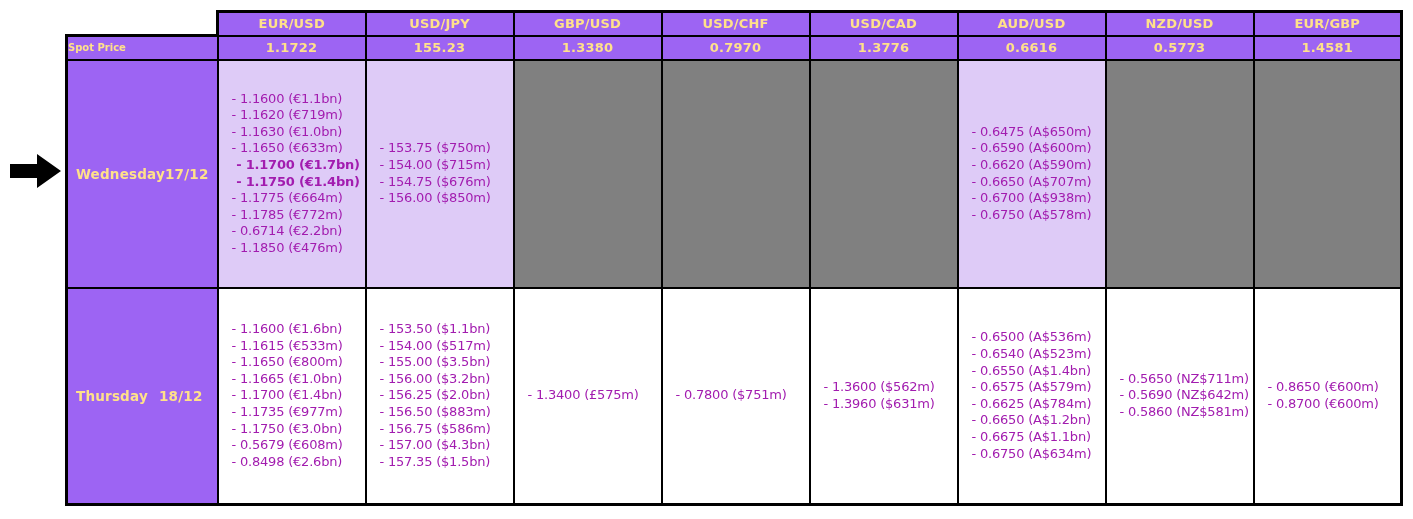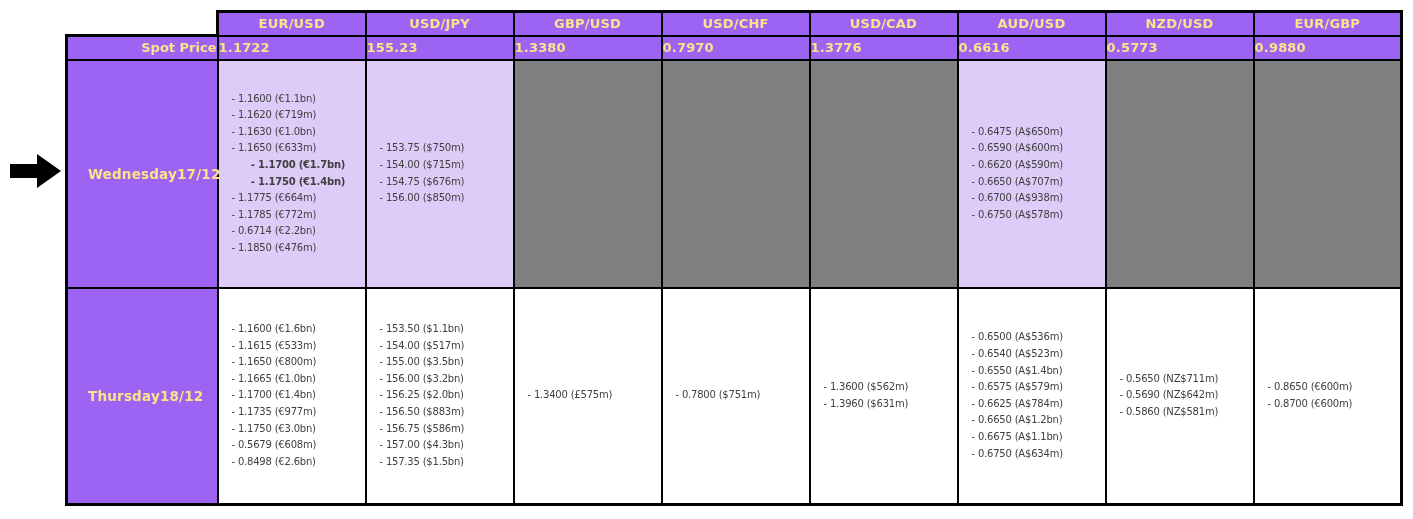--- a/index.html
+++ b/index.html
@@ -26,38 +26,38 @@
   .blank{border:none;background:#fff;}
   th.pair{
     background:#9D64F3;color:#FFE18A;
     font-weight:bold;font-size:13px;text-align:center;
     border-top:3px solid #000;letter-spacing:.2px;margin-top:7px;
   }
   th.pair.first-col{border-left:3px solid #000;}
   .last-col{border-right:3px solid #000 !important;}
   td.spotval{
     background:#9D64F3;color:#FFE18A;
-    font-weight:bold;font-size:13px;letter-spacing:.2px;
+    font-weight:bold;font-size:13px;text-align:center;letter-spacing:.2px;
   }
   td.labelcell{
     background:#9D64F3;color:#FFE18A;
     font-weight:bold;border-left:3px solid #000;
   }
-  td.spotlabel{border-top:3px solid #000;font-size:13px;text-align:right;}
+  td.spotlabel{border-top:3px solid #000;font-size:10px;text-align:left;}
   td.daylabel .daywrap{
     display:flex;justify-content:space-between;align-items:center;
-    padding:0 14px 0 20px;font-size:13.5px;letter-spacing:.2px;
+    padding:0 14px 0 8px;font-size:13.5px;letter-spacing:.2px;
   }
   td.wedcell{background:#DECBF7;}
   td.greycell{background:#808080;}
   td.thucell{background:#FFFFFF;}
   tr.r-thu td{border-bottom:3px solid #000;}
   .entries{padding-left:13px;text-align:left;}
   .entry{
-    color:#404040;font-size:10px;line-height:16.6px;
+    color:#a21caf;font-size:13px;line-height:16.6px;
     letter-spacing:-0.2px;white-space:nowrap;
   }
   .entry.bold{font-weight:bold;text-align:center;}
 </style>
 </head>
 <body>
 
 <div class="canvas">
 
   <svg class="pointer-arrow" viewBox="0 0 52 38" xmlns="http://www.w3.org/2000/svg">
@@ -90,21 +90,21 @@
         </tr>
       <tr class="r-spot">
         <td class="labelcell spotlabel">Spot Price</td>
       <td class="spotval">1.1722</td>
           <td class="spotval">155.23</td>
           <td class="spotval">1.3380</td>
           <td class="spotval">0.7970</td>
           <td class="spotval">1.3776</td>
           <td class="spotval">0.6616</td>
           <td class="spotval">0.5773</td>
-          <td class="spotval last-col">0.9880</td>
+          <td class="spotval last-col">1.4581</td>
         </tr>
       <tr class="r-wed">
         <td class="labelcell daylabel">
           <div class="daywrap">
             <span>Wednesday</span>
             <span>17/12</span>
           </div>
         </td>
       <td class="wedcell">
             <div class="entries">

